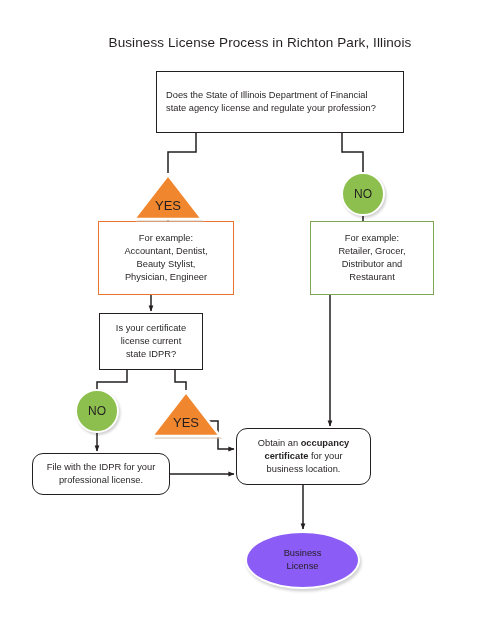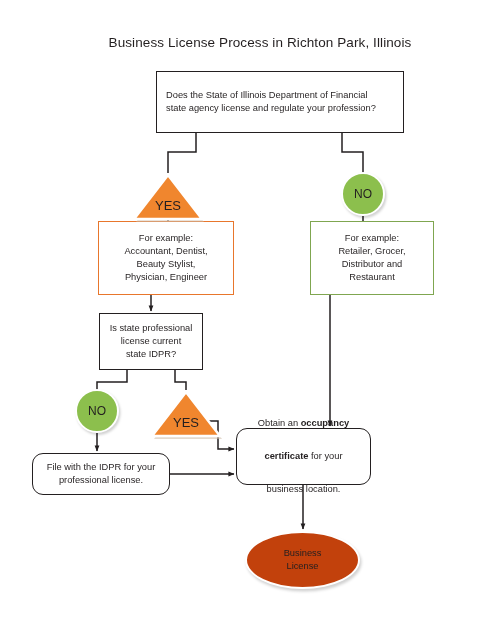--- a/index.html
+++ b/index.html
@@ -117,21 +117,20 @@
     height: 42px;
     font-size: 9.3px;
   }
 
   #occupancy-box {
     left: 236px;
     top: 428px;
     width: 135px;
     height: 57px;
     font-size: 9.3px;
-    gap: 20px;
   }
 
   
   .triangle-node {
     position: absolute;
     width: 72px;
     height: 50px;
     z-index: 5;
   }
   .triangle-node svg { display: block; }
@@ -168,21 +167,21 @@
   #yes-triangle-2 { left: 150px; top: 389px; }
 
   
   #business-license-ellipse {
     position: absolute;
     left: 245px;
     top: 531px;
     width: 115px;
     height: 58px;
     border-radius: 50%;
-    background: #c2410c;
+    background: #8b5cf6;
     border: 2.5px solid #ffffff;
     box-sizing: border-box;
     box-shadow: 1.5px 2.5px 3px rgba(0,0,0,0.18);
     display: flex;
     flex-direction: column;
     align-items: center;
     justify-content: center;
     font-size: 9.3px;
     line-height: 1.45;
     color: #231f20;
@@ -266,21 +265,21 @@
   </div>
 
   <div class="node box-green" id="example-nonlicensed-box">
     <span class="ln">For example:</span>
     <span class="ln">Retailer, Grocer,</span>
     <span class="ln">Distributor and</span>
     <span class="ln">Restaurant</span>
   </div>
 
   <div class="node box-black" id="current-license-box">
-    <span class="ln">Is state professional</span>
+    <span class="ln">Is your certificate</span>
     <span class="ln">license current</span>
     <span class="ln">state IDPR?</span>
   </div>
 
   <div class="circle-node" id="no-circle-2">
     <span>NO</span>
   </div>
 
   <div class="triangle-node" id="yes-triangle-2">
     <svg width="72" height="50" viewBox="0 0 72 50">

